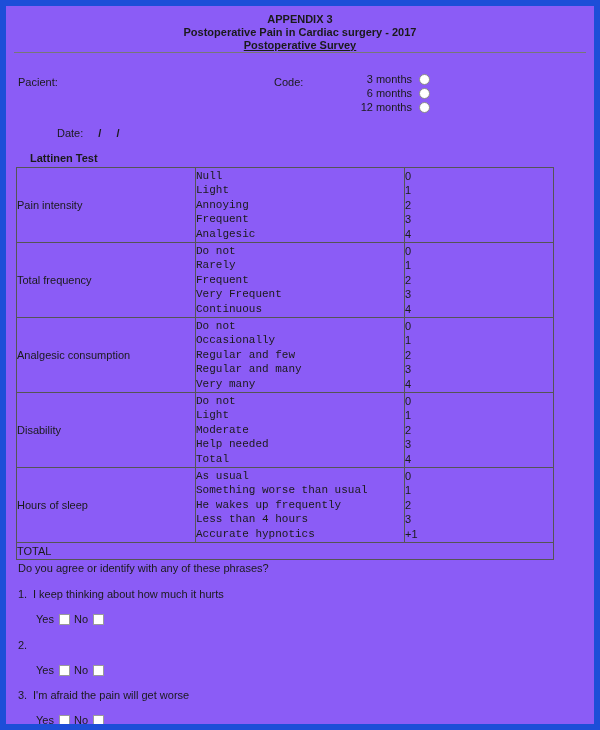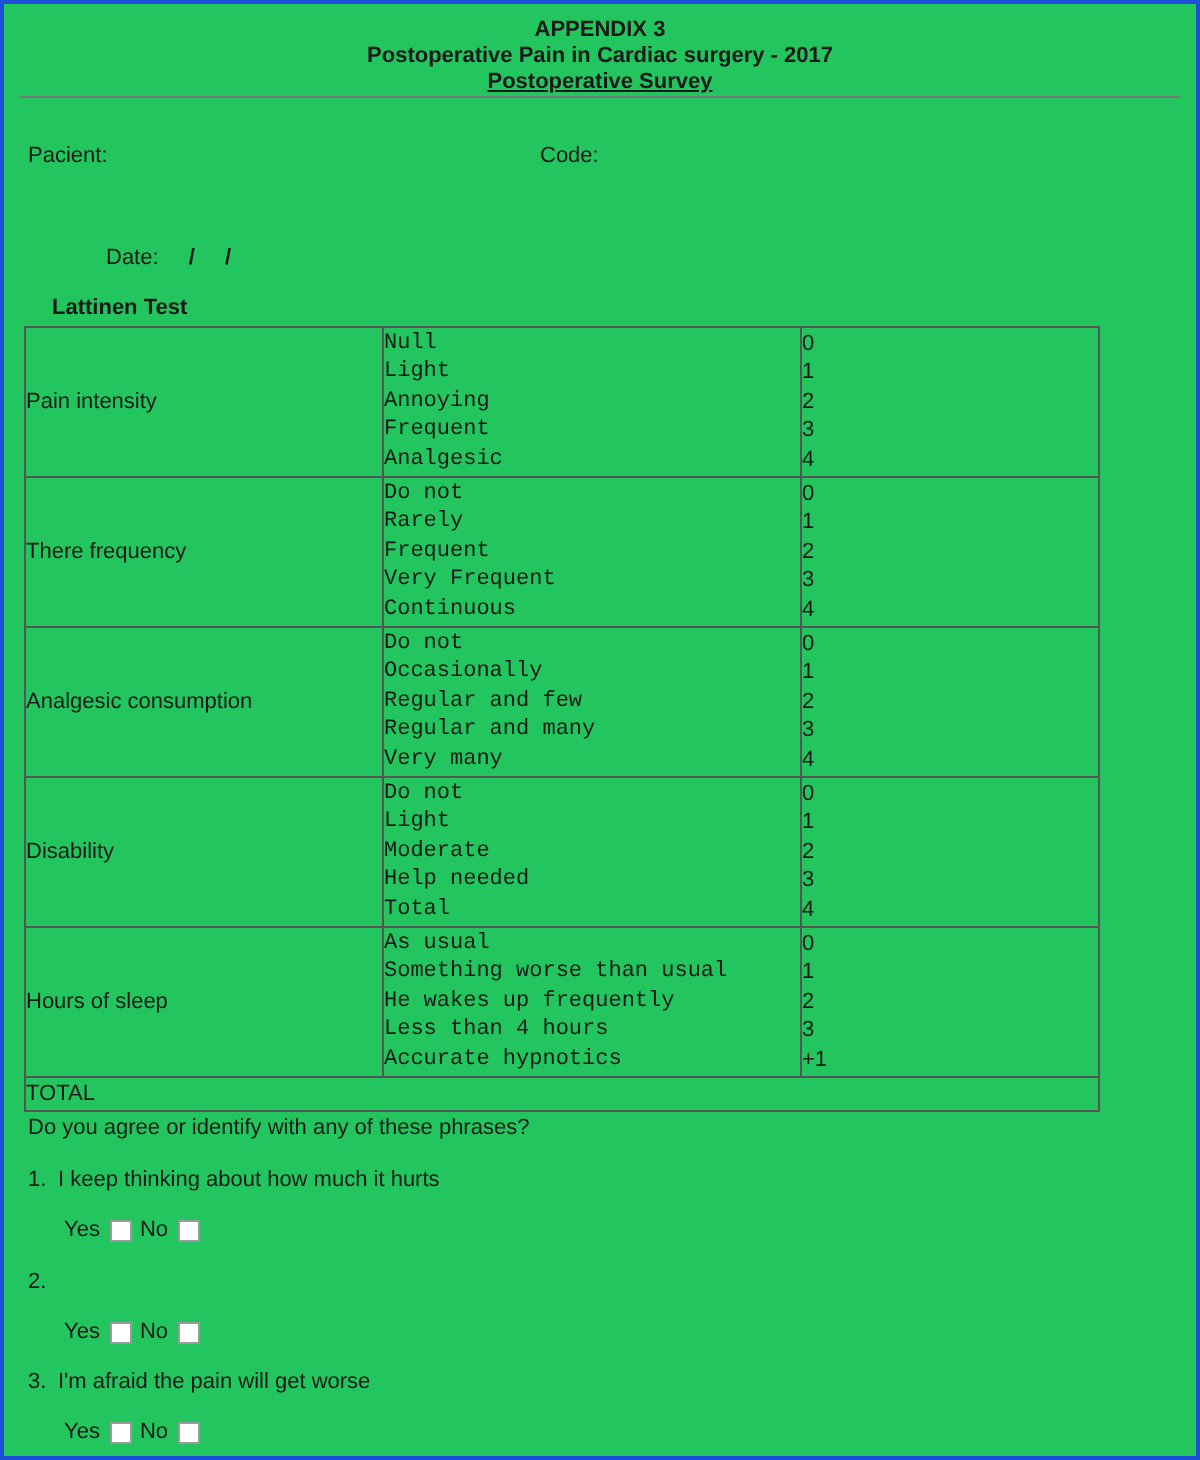--- a/index.html
+++ b/index.html
@@ -1,18 +1,18 @@
 <!DOCTYPE html>
 <html><head>
 <meta charset="utf-8">
 <style>
   html,body{margin:0;padding:0;background:#fff;}
   .page{
     position:relative;width:600px;height:730px;box-sizing:border-box;
-    background:#22c55e;border:2px solid #1d4ed8;overflow:hidden;
+    background:#8b5cf6;border:6px solid #1d4ed8;overflow:hidden;
     font-family:"Liberation Sans",sans-serif;color:#1a1a1a;font-size:11px;
   }
   .header{position:absolute;top:7px;left:0;right:0;text-align:center;font-weight:bold;line-height:13px;}
   .header .survey{text-decoration:underline;}
   .divider{position:absolute;top:46px;left:8px;right:8px;border-top:1px solid #777;height:0;}
   .abs{position:absolute;}
   .months{position:absolute;top:66px;right:164px;}
   .month-row{display:flex;justify-content:flex-end;align-items:center;height:14px;}
   .month-row .mlabel{margin-right:7px;}
   .radio{display:inline-block;width:9px;height:9px;border:1px solid #8a8a8a;border-radius:50%;background:#fff;}
@@ -41,20 +41,34 @@
   <div class="header">
     <div>APPENDIX 3</div>
     <div>Postoperative Pain in Cardiac surgery - 2017</div>
     <div class="survey">Postoperative Survey</div>
   </div>
   <div class="divider"></div>
 
   <div class="abs" style="top:70px;left:12px;">Pacient:</div>
   <div class="abs" style="top:70px;left:268px;">Code:</div>
 
+  <div class="months">
+    <div class="month-row">
+      <span class="mlabel">3 months</span>
+      <span class="radio"></span>
+    </div>
+    <div class="month-row">
+      <span class="mlabel">6 months</span>
+      <span class="radio"></span>
+    </div>
+    <div class="month-row">
+      <span class="mlabel">12 months</span>
+      <span class="radio"></span>
+    </div>
+  </div>
 
   <div class="date-line">
     <span>Date:</span>
     <span class="sep">/</span>
     <span class="sep">/</span>
   </div>
 
   <div class="ltitle">Lattinen Test</div>
 
   <table class="ltable">
@@ -71,21 +85,21 @@
         <td class="score">
           <div class="line">0</div>
           <div class="line">1</div>
           <div class="line">2</div>
           <div class="line">3</div>
           <div class="line">4</div>
         </td>
       </tr>
 
       <tr class="lrow">
-        <td class="cat">There frequency</td>
+        <td class="cat">Total frequency</td>
         <td class="desc">
           <div class="line">Do not</div>
           <div class="line">Rarely</div>
           <div class="line">Frequent</div>
           <div class="line">Very Frequent</div>
           <div class="line">Continuous</div>
         </td>
         <td class="score">
           <div class="line">0</div>
           <div class="line">1</div>

